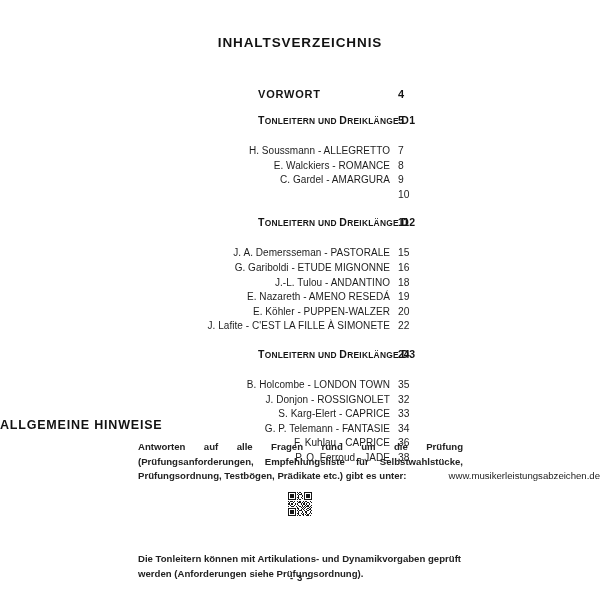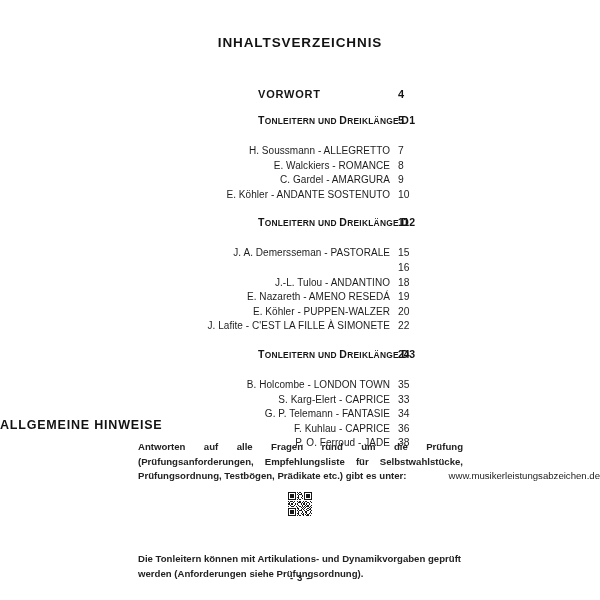--- a/index.html
+++ b/index.html
@@ -190,34 +190,34 @@
       </div>
       <div class="toc-row entry-row">
         <span class="etext">E. Walckiers - ROMANCE</span>
         <span class="pg">8</span>
       </div>
       <div class="toc-row entry-row">
         <span class="etext">C. Gardel - AMARGURA</span>
         <span class="pg">9</span>
       </div>
       <div class="toc-row entry-row">
-        <span class="etext">E. Köhler - ANDANTE SOSTENUTO</span>
         <span class="pg">10</span>
       </div>
       <div class="toc-row gap-md"></div>
       <div class="toc-row sec-row ">
         <span class="sec-label"><span>T</span><span class="sc">ONLEITERN UND </span><span>D</span><span class="sc">REIKLÄNGE </span><span>D2</span></span>
         <span class="pg">11</span>
       </div>
       <div class="toc-row gap-sm"></div>
       <div class="toc-row entry-row">
         <span class="etext">J. A. Demersseman - PASTORALE</span>
         <span class="pg">15</span>
       </div>
       <div class="toc-row entry-row">
+        <span class="etext">G. Gariboldi - ETUDE MIGNONNE</span>
         <span class="pg">16</span>
       </div>
       <div class="toc-row entry-row">
         <span class="etext">J.-L. Tulou - ANDANTINO</span>
         <span class="pg">18</span>
       </div>
       <div class="toc-row entry-row">
         <span class="etext">E. Nazareth - AMENO RESEDÁ</span>
         <span class="pg">19</span>
       </div>
@@ -231,20 +231,24 @@
       </div>
       <div class="toc-row gap-md"></div>
       <div class="toc-row sec-row ">
         <span class="sec-label"><span>T</span><span class="sc">ONLEITERN UND </span><span>D</span><span class="sc">REIKLÄNGE </span><span>D3</span></span>
         <span class="pg">24</span>
       </div>
       <div class="toc-row gap-sm"></div>
       <div class="toc-row entry-row">
         <span class="etext">B. Holcombe - LONDON TOWN</span>
         <span class="pg">35</span>
+      </div>
+      <div class="toc-row entry-row">
+        <span class="etext">J. Donjon - ROSSIGNOLET</span>
+        <span class="pg">32</span>
       </div>
       <div class="toc-row entry-row">
         <span class="etext">S. Karg-Elert - CAPRICE</span>
         <span class="pg">33</span>
       </div>
       <div class="toc-row entry-row">
         <span class="etext">G. P. Telemann - FANTASIE</span>
         <span class="pg">34</span>
       </div>
       <div class="toc-row entry-row">

